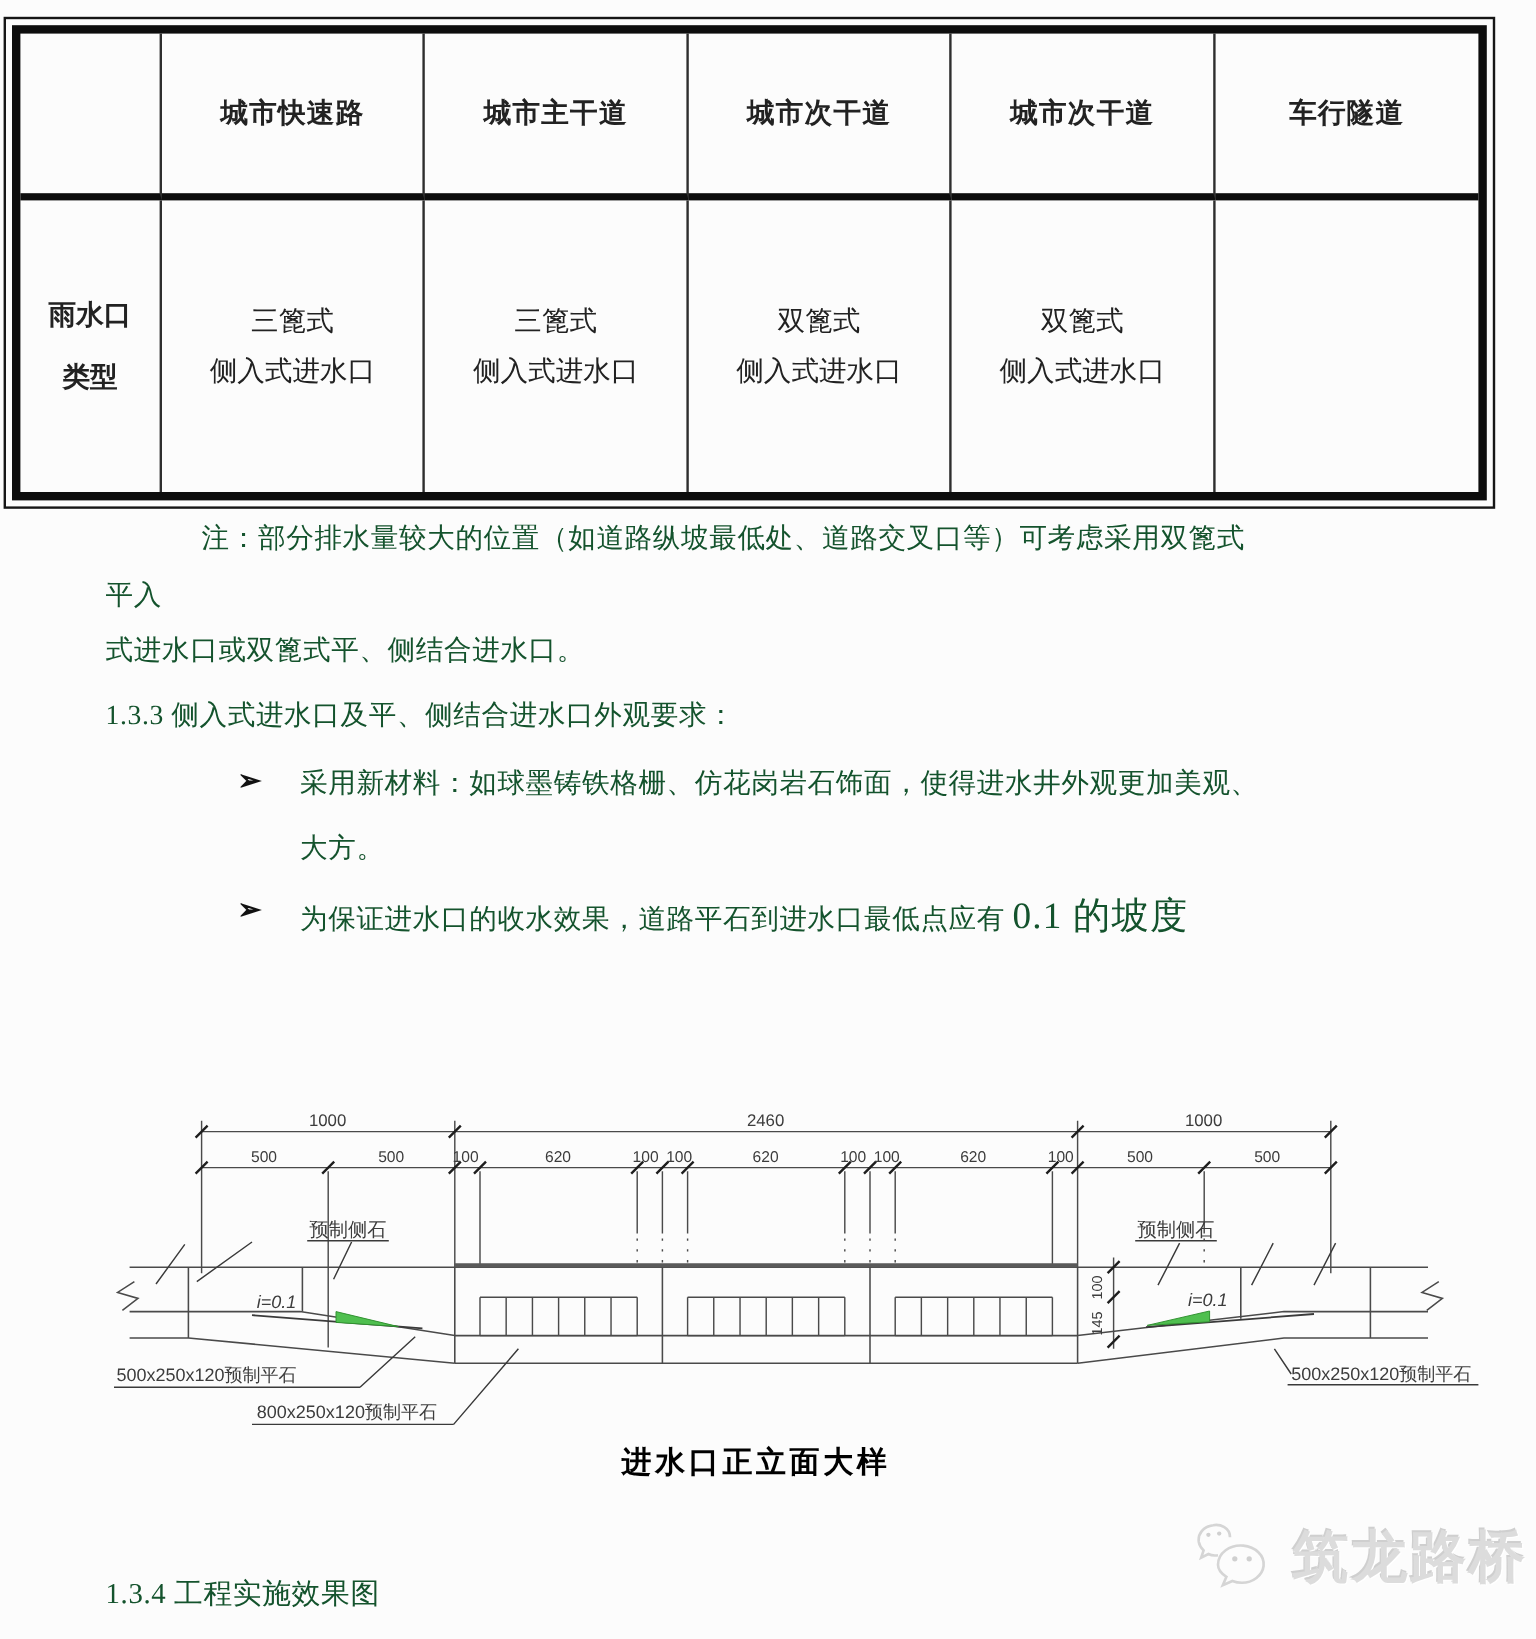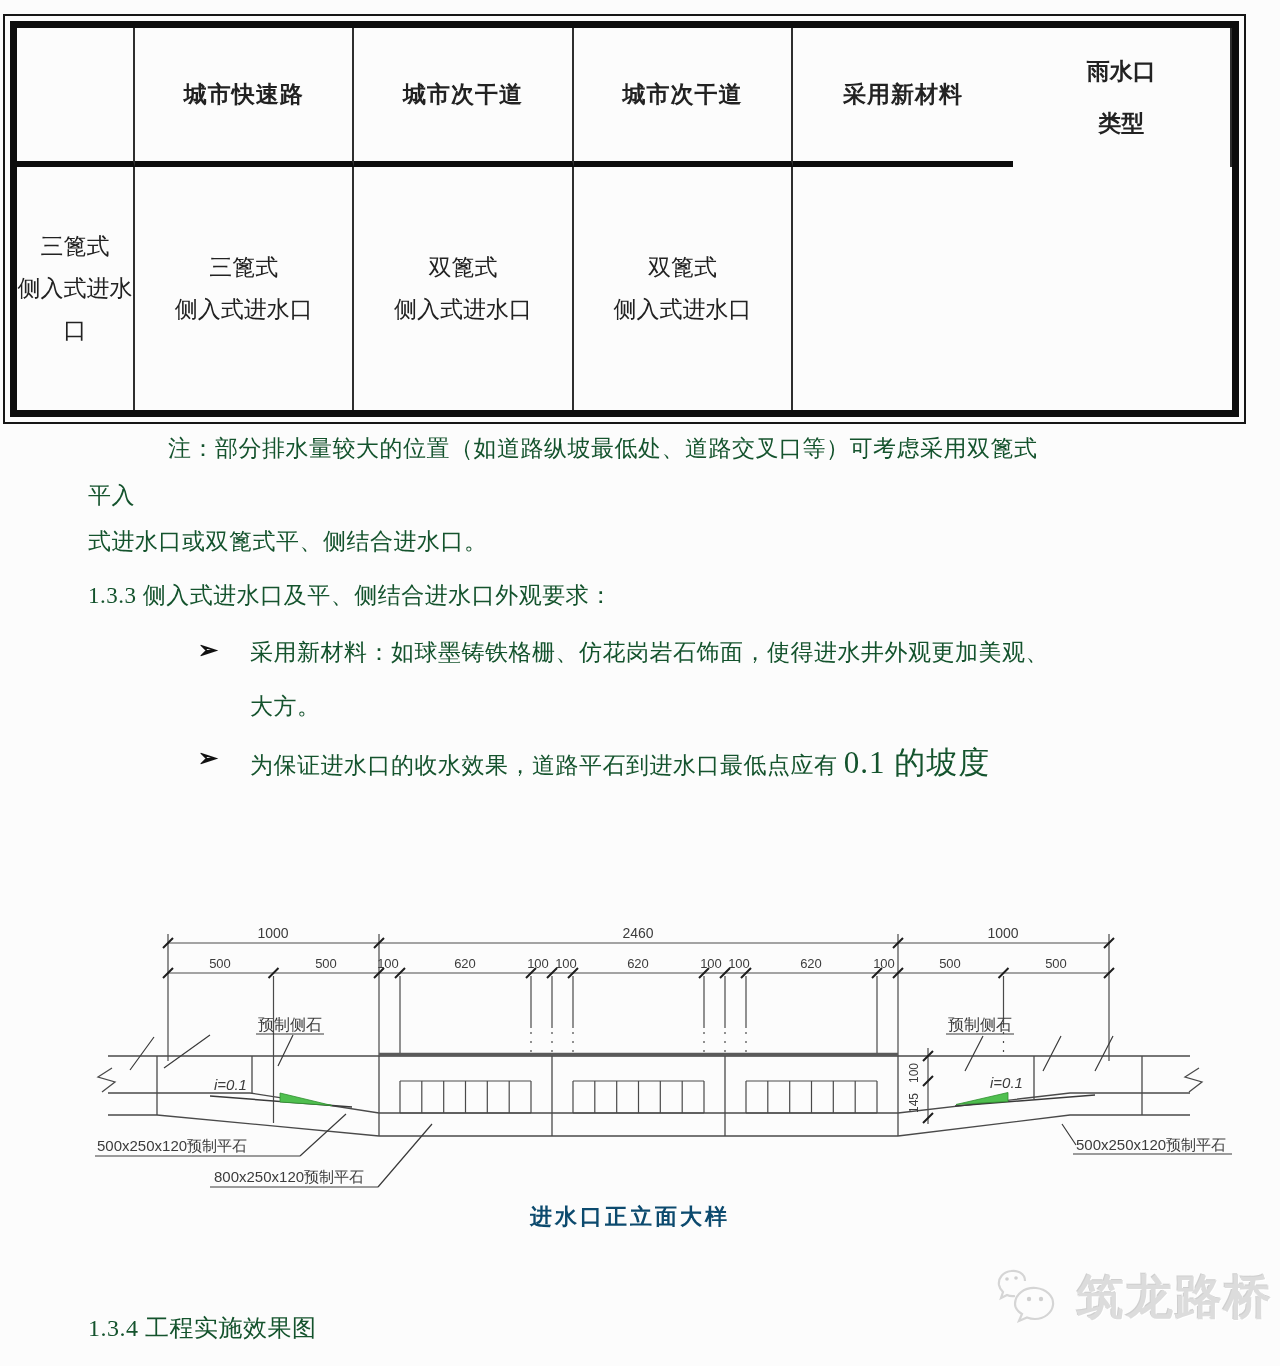--- a/index.html
+++ b/index.html
@@ -19,44 +19,47 @@
   .tbl-body { font-size:23px; line-height:42px; }
   .tbl-rowhead { font-weight:bold; line-height:52px; }
 
   
   .doc-text { font-size:23px; color:#14532d; letter-spacing:0.5px; white-space:nowrap; }
   .bullet-glyph { font-size:24px; font-weight:bold; color:#111; }
   .big-num { font-size:31px; letter-spacing:1px; }
 
   
   svg text { font-family:"Liberation Sans","DejaVu Sans",sans-serif; fill:#3c3c3c; }
-  .cap { font-size:22px; font-weight:bold; letter-spacing:3px; text-align:center; color:#0c4a6e; }
+  .cap { font-size:25px; font-weight:bold; letter-spacing:3px; text-align:center; color:#000000; }
 
   
   .wm { display:flex; align-items:center; gap:10px; }
   .wm-text { font-size:47px; font-weight:bold; color:#dcdcdc;
              text-shadow:1px 1px 0 #ffffff, -1px -1px 0 #cfcfcf; letter-spacing:2px; white-space:nowrap; }
 </style>
 </head>
 <body>
 
 <div class="abs tbl-outer">
   <div class="tbl-inner">
     <div class="tbl-cell tbl-head"></div>
     <div class="tbl-cell tbl-head">
         <span>城市快速路</span>
       </div>
     <div class="tbl-cell tbl-head">
+        <span>城市主干道</span>
+      </div>
+    <div class="tbl-cell tbl-head">
         <span>城市次干道</span>
       </div>
     <div class="tbl-cell tbl-head">
         <span>城市次干道</span>
       </div>
     <div class="tbl-cell tbl-head last">
-        <span>采用新材料</span>
+        <span>车行隧道</span>
       </div>
 
     <div class="tbl-cell tbl-body tbl-rowhead">
       <div>雨水口</div>
       <div>类型</div>
     </div>
     <div class="tbl-cell tbl-body">
       <div>三篦式</div>
       <div>侧入式进水口</div>
     </div>

